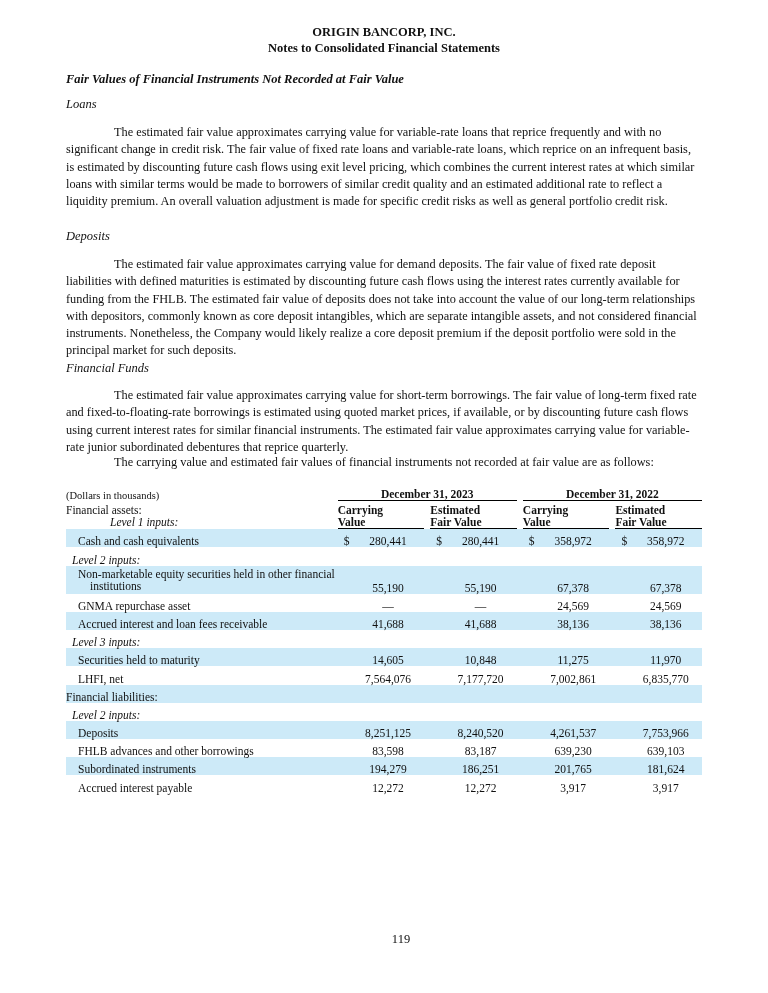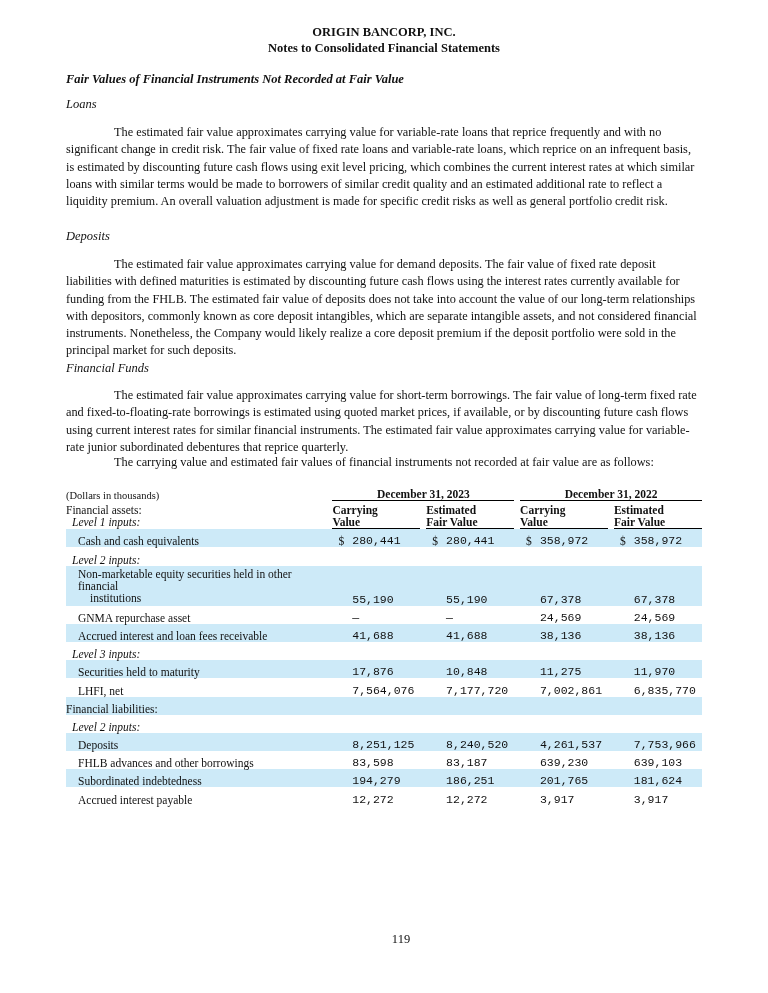--- a/index.html
+++ b/index.html
@@ -13,21 +13,21 @@
   .para { position: absolute; left: 0; width: 636px; font-size: 12.3px; line-height: 17.3px; text-indent: 48px; text-align: left; }
   .table-wrap { position: absolute; left: 0; top: 482px; width: 636px; }
   table { border-collapse: collapse; width: 636px; font-size: 11.5px; }
   td { padding: 0; height: 18.2px; vertical-align: bottom; }
   .units { font-size: 10.5px; }
   .period { text-align: center; font-weight: bold; font-size: 11.5px; border-bottom: 1.5px solid #000; }
   .colhd { text-align: left; font-weight: bold; font-size: 11.5px; line-height: 12px; border-bottom: 1.5px solid #000; }
   .lbl-indent { padding-left: 12px; }
   .lvl { font-style: italic; padding-left: 6px; }
   .cur { width: 14px; text-align: left; padding-left: 6px; }
-  .num { text-align: left; padding-right: 6px; font-family: Liberation Mono, monospace; }
+  .num { text-align: center; padding-right: 6px; }
   .shade td.s { background: #cdeaf8; }
   .gap { width: 6px; }
   .pagenum { position: absolute; top: 932px; left: 17px; width: 636px; text-align: center; font-size: 12.5px; }
 </style>
 </head>
 <body>
 
 <div class="page">
   <div class="hdr hdr1">ORIGIN BANCORP, INC.</div>
   <div class="hdr hdr2">Notes to Consolidated Financial Statements</div>
@@ -64,21 +64,21 @@
       <tbody>
           <tr>
         <td class="units">(Dollars in thousands)</td>
         <td colspan="5" class="period">December 31, 2023</td>
         <td></td>
         <td colspan="5" class="period">December 31, 2022</td>
       </tr>
       <tr>
         <td style="vertical-align:top; padding-top:3px; line-height:12px;">
           <div>Financial assets:</div>
-          <div style="font-style:italic; padding-left:6px;">Level 1 inputs:</div>
+          <div style="font-style:italic; padding-left:6px;margin-left:38px;">Level 1 inputs:</div>
         </td>
         <td colspan="2" class="colhd" style="padding-top:3px;">
               <div>Carrying</div>
               <div>Value</div>
             </td>
         <td></td>
         <td colspan="2" class="colhd">
               <div>Estimated</div>
               <div>Fair Value</div>
             </td>
@@ -161,21 +161,21 @@
         <td class="s num">38,136</td>
       </tr>
 
       <tr>
         <td class="lvl" colspan="12">Level 3 inputs:</td>
       </tr>
 
       <tr class="shade">
         <td class="s lbl-indent">Securities held to maturity</td>
         <td class="s"></td>
-        <td class="s num">17,876</td>
+        <td class="s num">14,605</td>
         <td class="s"></td>
             <td class="s"></td>
         <td class="s num">10,848</td>
         <td class="s"></td>
             <td class="s"></td>
         <td class="s num">11,275</td>
         <td class="s"></td>
             <td class="s"></td>
         <td class="s num">11,970</td>
       </tr>
@@ -227,21 +227,21 @@
         <td class="num">83,187</td>
         <td></td>
             <td></td>
         <td class="num">639,230</td>
         <td></td>
             <td></td>
         <td class="num">639,103</td>
       </tr>
 
       <tr class="shade">
-        <td class="s lbl-indent">Subordinated indebtedness</td>
+        <td class="s lbl-indent">Subordinated instruments</td>
         <td class="s"></td>
         <td class="s num">194,279</td>
         <td class="s"></td>
             <td class="s"></td>
         <td class="s num">186,251</td>
         <td class="s"></td>
             <td class="s"></td>
         <td class="s num">201,765</td>
         <td class="s"></td>
             <td class="s"></td>

